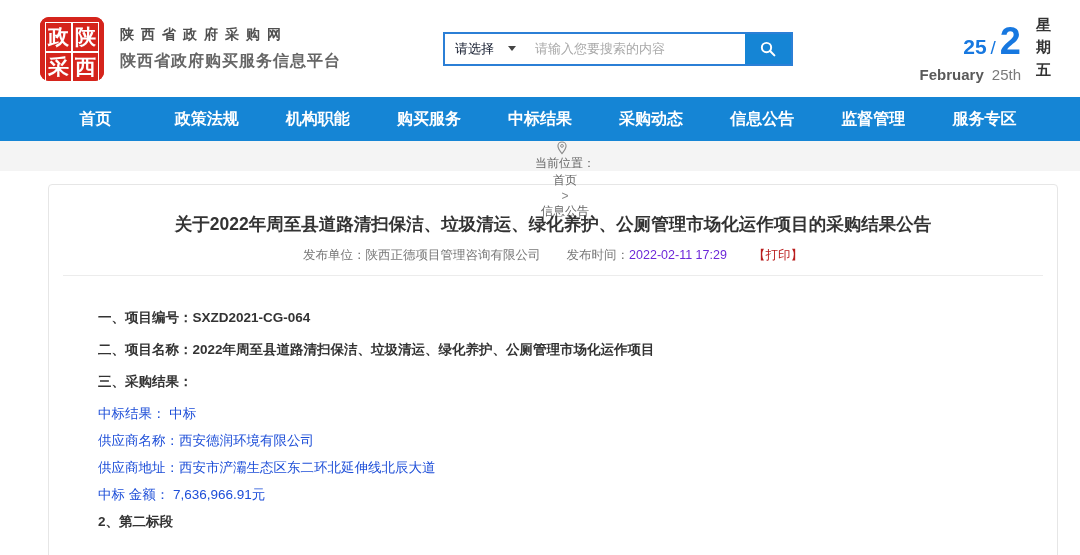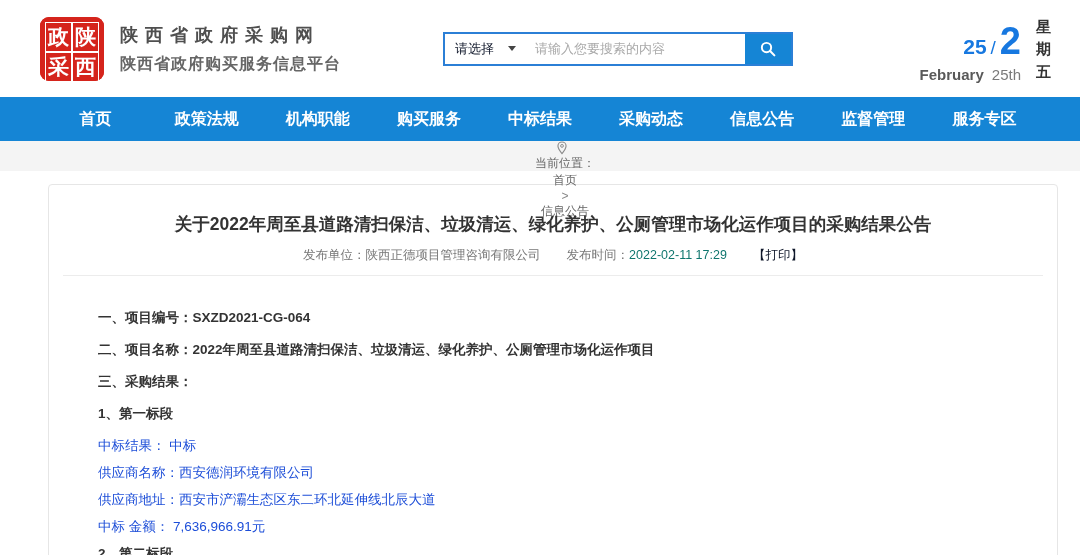--- a/index.html
+++ b/index.html
@@ -9,21 +9,21 @@
 
   
   .header { height:97px; display:flex; align-items:center; padding-left:40px; background:#fff; }
   .logo-wrap { display:flex; align-items:center; }
   .seal { width:64px; height:64px; background:#d5241c; border-radius:9px; padding:5px;
           display:grid; grid-template-columns:1fr 1fr; grid-template-rows:1fr 1fr;
           box-shadow:inset 0 0 0 2px #d5241c; }
   .seal span { display:flex; align-items:center; justify-content:center;
                color:#fff; font-weight:bold; font-size:21px; border:1px solid #fff; }
   .titles { margin-left:16px; }
-  .site-name { font-size:18px; font-weight:bold; color:#4f4f4f; letter-spacing:7px; white-space:nowrap; }
+  .site-name { font-size:14px; font-weight:bold; color:#4f4f4f; letter-spacing:7px; white-space:nowrap; }
   .site-sub  { font-size:16px; font-weight:bold; color:#666; margin-top:7px; letter-spacing:1px; white-space:nowrap; }
 
   .search { margin-left:102px; width:350px; height:34px; border:2px solid #2b7fd6;
             display:flex; align-items:stretch; background:#fff; }
   .search-select { width:84px; display:flex; align-items:center; padding-left:10px;
                    font-size:13px; color:#0f172a; cursor:pointer; }
   .caret { width:0; height:0; border-left:4px solid transparent; border-right:4px solid transparent;
            border-top:5px solid #444; margin-left:14px; }
   .search-input { flex:1; border:none; outline:none; font-size:13px; color:#333; padding-left:6px;
                   font-family:"Liberation Sans","DejaVu Sans",sans-serif; }
@@ -32,43 +32,43 @@
                 justify-content:center; cursor:pointer; }
 
   .date-widget { margin-left:auto; margin-right:28px; display:flex; align-items:flex-end; }
   .date-nums { text-align:right; color:#1778e0; white-space:nowrap; }
   .date-day { font-size:21px; font-weight:bold; }
   .date-slash { font-size:19px; margin:0 4px; }
   .date-month { font-size:38px; font-weight:bold; }
   .date-sub { font-size:15px; color:#7a7a7a; margin-top:3px; white-space:nowrap; }
   .date-sub .mon { font-weight:bold; color:#595959; margin-right:8px; }
   .weekday { width:17px; margin-left:14px; margin-top:2px; font-size:15px; font-weight:bold;
-             color:#333; line-height:1.5; word-break:break-all; text-align:center; }
+             color:#333; line-height:1.5; word-break:break-all; text-align:center;font-family:Liberation Mono, monospace; }
 
   
   .nav { height:44px; background:#1585d5; display:flex; align-items:stretch; padding:0 40px; }
   .nav-item { flex:1; display:flex; align-items:center; justify-content:center; color:#fff;
               font-size:16px; font-weight:bold; text-decoration:none; cursor:pointer; }
 
   
   .breadcrumb { height:30px; background:#f4f4f4; display:flex; align-items:center;
                 padding-left:50px; font-size:12px; color:#666;flex-direction:column; }
   .breadcrumb .pin { margin-right:6px; display:flex; }
   .breadcrumb a { color:#666; text-decoration:none; cursor:pointer; }
   .breadcrumb .sep { margin:0 6px; color:#888; }
 
   
   .card { margin:13px 22px 0 48px; border:1px solid #e6e6e6; border-radius:4px;
           background:#fff; height:400px; }
   .article-title { font-size:17.5px; font-weight:bold; color:#333; text-align:center;
                    margin:26px 60px 0; line-height:26px; }
   .meta { text-align:center; margin-top:10px; font-size:12.5px; color:#777; }
   .meta .sp { display:inline-block; width:26px; }
-  .meta .red { color:#0f766e;text-align:right; }
-  .meta .print { color:#0f172a; text-decoration:none; cursor:pointer; }
+  .meta .red { color:#6d28d9;text-align:right; }
+  .meta .print { color:#b91c1c; text-decoration:none; cursor:pointer; }
   .divider { border-top:1px solid #ececec; margin:11px 14px 0; }
   .article-body { margin:0 40px 0 49px; padding-top:33px; font-size:13.5px; }
   .article-body p { white-space:nowrap; }
   .article-body .b { font-weight:bold; color:#333; margin-bottom:15px; line-height:17px; }
   .article-body .n { color:#1d4ed8; margin-bottom:10px; line-height:17px; }
 </style>
 </head>
 <body>
 
 <div class="page">
@@ -144,21 +144,20 @@
   <main class="card">
     <h1 class="article-title">关于2022年周至县道路清扫保洁、垃圾清运、绿化养护、公厕管理市场化运作项目的采购结果公告</h1>
     <div class="meta">
       <span>发布单位：</span><span>陕西正德项目管理咨询有限公司</span><span class="sp"></span><span>发布时间：</span><span class="red">2022-02-11 17:29</span><span class="sp"></span><a class="print">【打印】</a>
     </div>
     <div class="divider"></div>
     <div class="article-body" id="article-body">
         <p class="b">一、项目编号：SXZD2021-CG-064</p>
         <p class="b">二、项目名称：2022年周至县道路清扫保洁、垃圾清运、绿化养护、公厕管理市场化运作项目</p>
         <p class="b">三、采购结果：</p>
-        <p class="b">1、第一标段</p>
         <p class="n">中标结果： 中标</p>
         <p class="n">供应商名称：西安德润环境有限公司</p>
         <p class="n">供应商地址：西安市浐灞生态区东二环北延伸线北辰大道</p>
         <p class="n">中标 金额： 7,636,966.91元</p>
         <p class="b">2、第二标段</p>
       </div>
   </main>
 
 </div>
 

